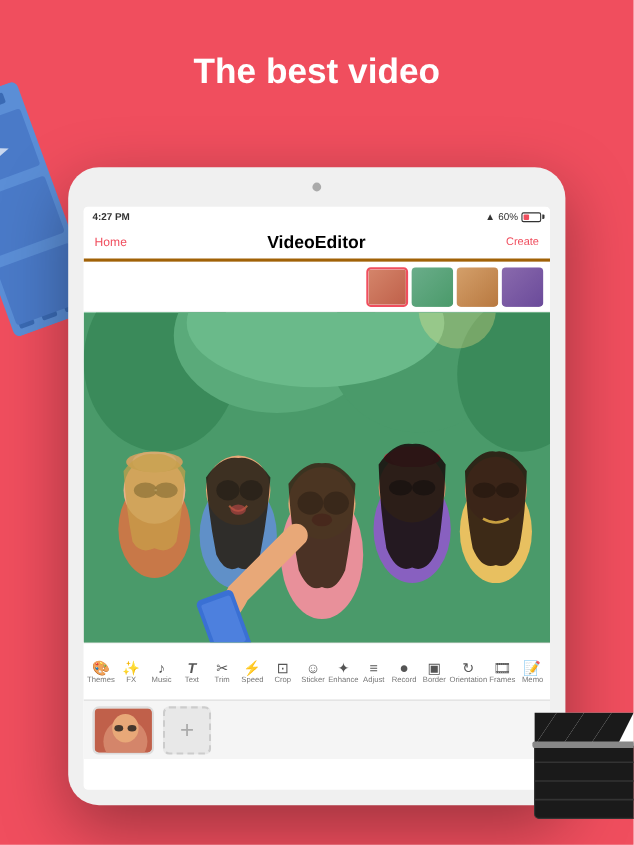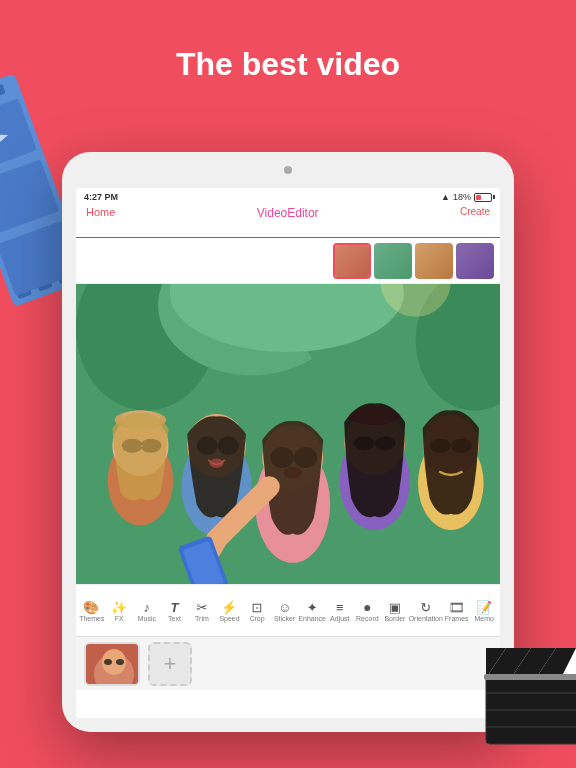--- a/index.html
+++ b/index.html
@@ -117,34 +117,34 @@
       bottom: 1px;
       width: 30%;
       background: #F04E5E;
       border-radius: 1px;
     }
 
     
     .app-navbar {
       display: flex;
       justify-content: space-between;
-      align-items: flex-start;
+      align-items: center;
       padding: 0 10px;
       height: 32px;
       background: #fff;
-      border-bottom: 1px solid #a16207;
+      border-bottom: 3px solid #a16207;
     }
     .nav-home {
       color: #F04E5E;
       font-size: 11px;
     }
     .nav-title {
-      color: #ec4899;
-      font-size: 12px;
-      font-weight: 400;
+      color: #000000;
+      font-size: 16px;
+      font-weight: 700;
     }
     .nav-create {
       color: #F04E5E;
       font-size: 10px;
     }
 
     
     .thumbnails-strip {
       display: flex;
       justify-content: flex-end;
@@ -307,21 +307,21 @@
 </div>
 
 <div class="tablet-wrapper">
   <div class="tablet-camera"></div>
   <div class="tablet-screen">
 
     <div class="status-bar">
       <span class="status-time">4:27 PM</span>
       <div class="status-right">
         <span>▲</span>
-        <span>18%</span>
+        <span>60%</span>
         <span class="battery-icon">
           <span class="battery-fill"></span>
         </span>
       </div>
     </div>
 
     <div class="app-navbar">
       <span class="nav-home">Home</span>
       <span class="nav-title">VideoEditor</span>
       <span class="nav-create">Create</span>

